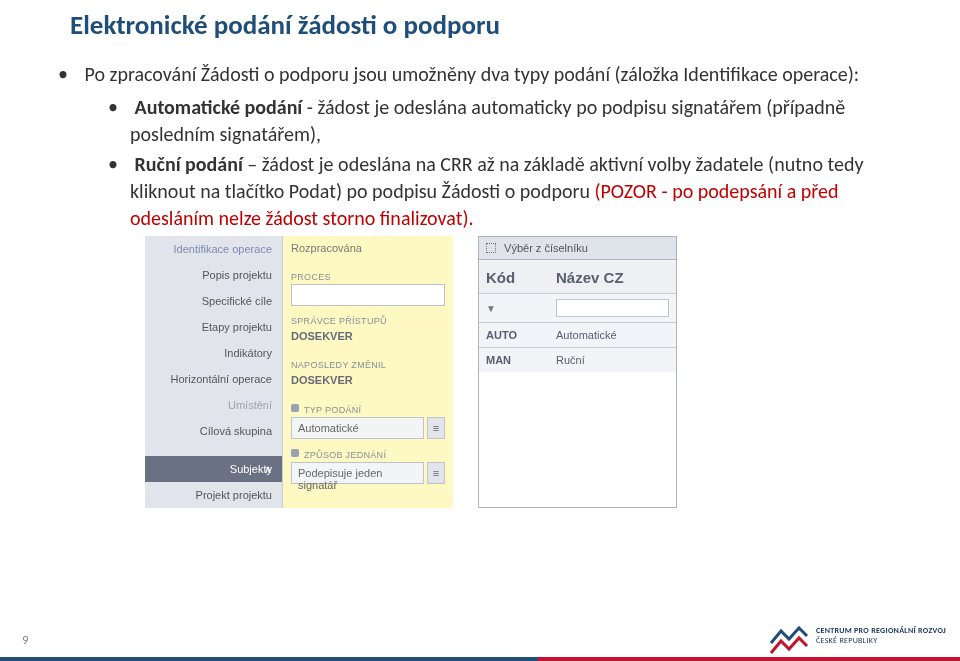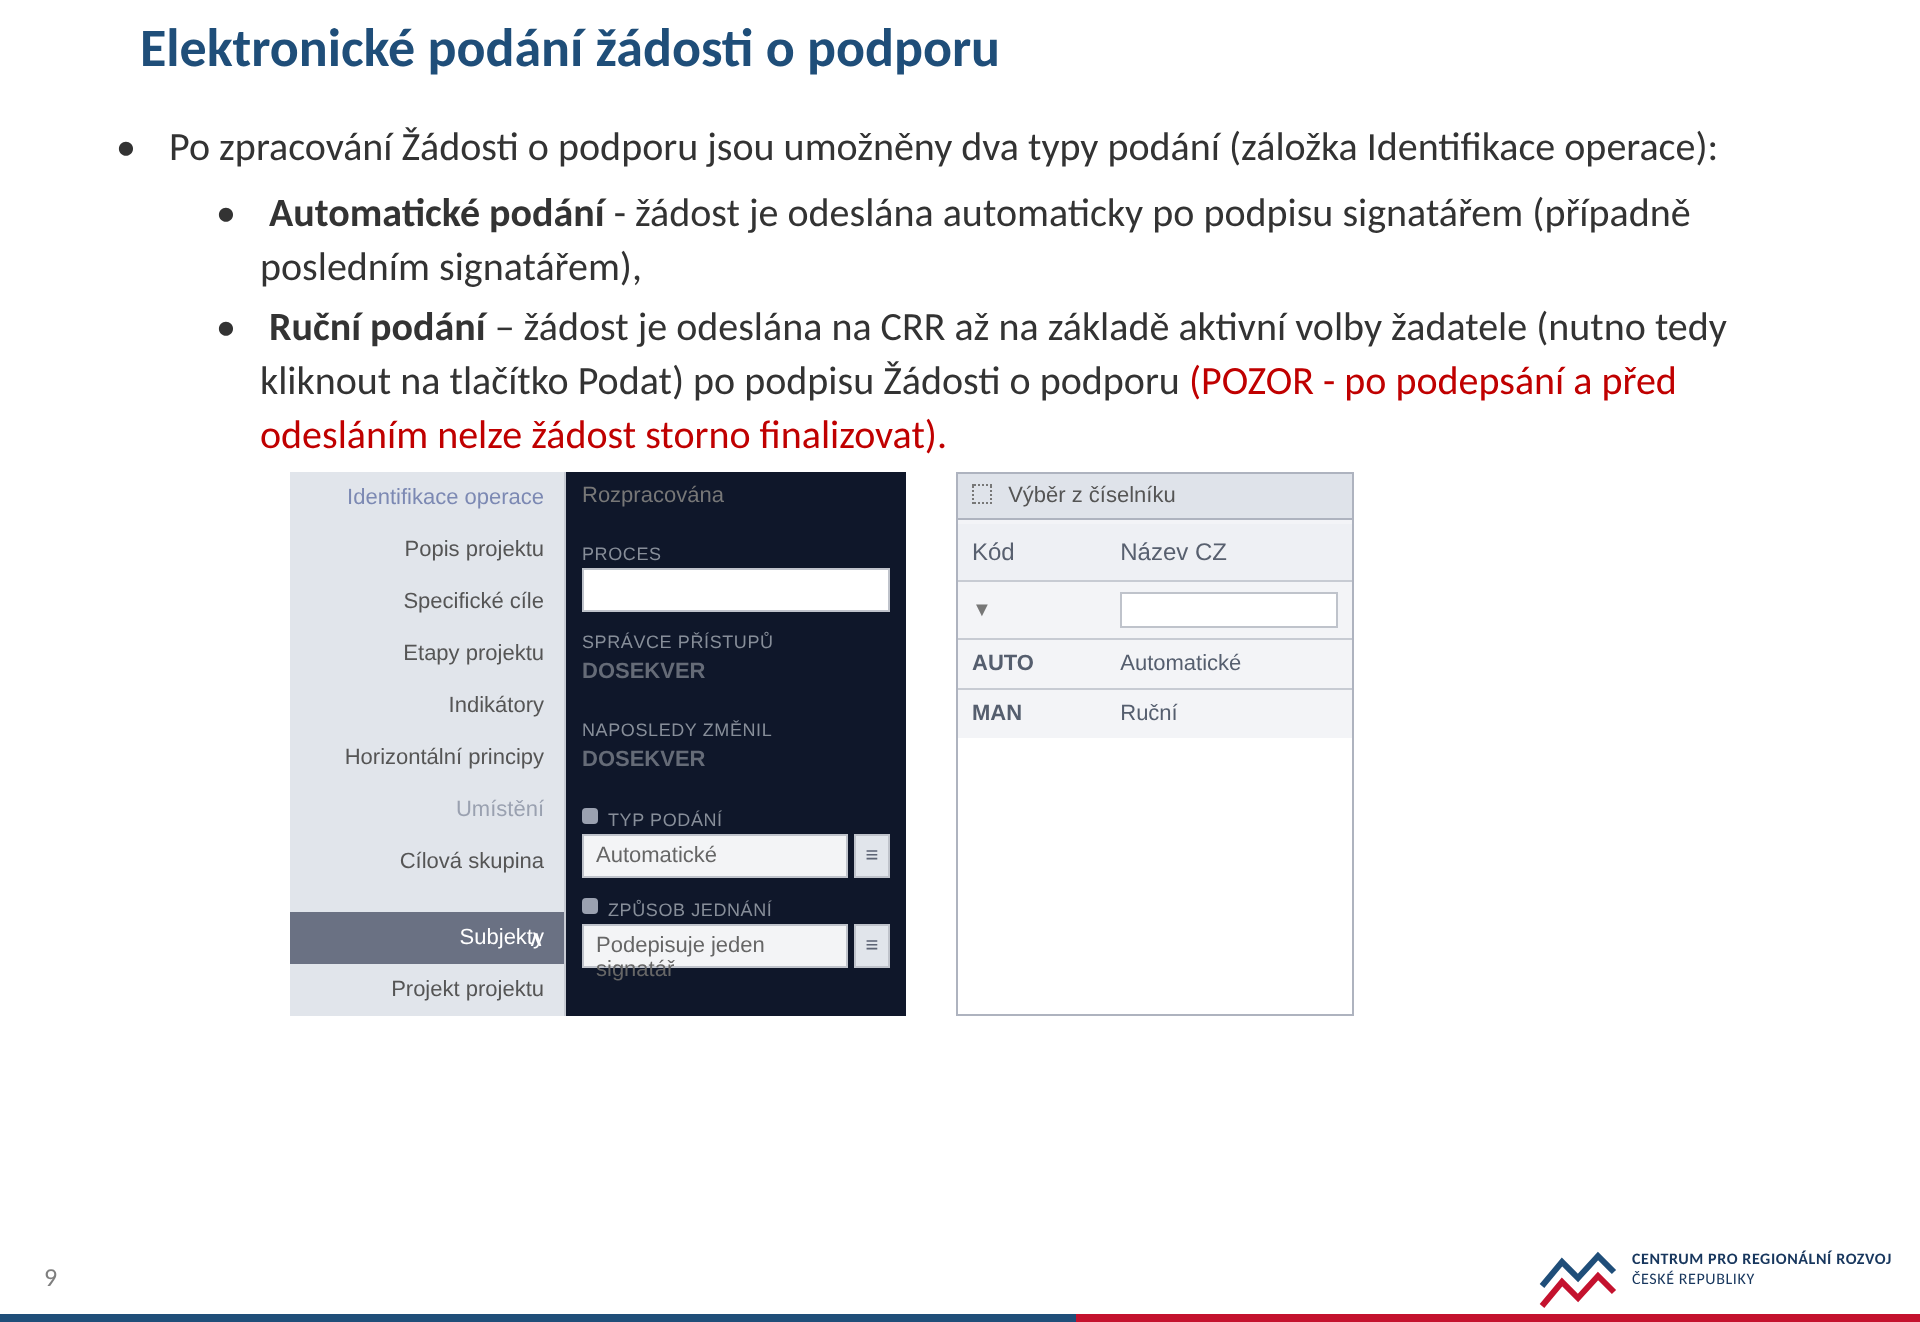--- a/index.html
+++ b/index.html
@@ -64,21 +64,21 @@
     border-right: 1px solid #c7cbd3;
   }
   .sidebar .item { padding: 7px 10px; border-bottom: 0; text-align: right; }
   .sidebar .item.sel { background: #6a7183; color: #fff; position: relative; margin-top: 12px; }
   .sidebar .item.sel .chev {
     position: absolute; right: 10px; top: 7px;
   }
   .sidebar .indent { padding-left: 18px; }
   .sidebar .first { color: #7c89b3; }
 
-  .middle { width: 170px; background: #0f172a; padding: 0 8px; }
+  .middle { width: 170px; background: #fef9c3; padding: 0 8px; }
   .statusrow { padding: 6px 0 8px 0; color: #777; }
   .lbl { font-size: 9px; color: #878e99; letter-spacing: .3px; padding: 10px 0 2px 0; }
   .field {
     height: 22px; background: #fff; border: 1px solid #bfc3cb;
   }
   .field.filled { padding: 4px 6px; color: #666; background: #f3f4f6; }
   .valrow { padding: 2px 0 8px 0; font-weight: bold; color: #656b77; }
   .req::before {
     content: ""; display: inline-block; width: 8px; height: 8px;
     background: #9aa1b0; border-radius: 2px; margin-right: 5px; vertical-align: 1px;
@@ -99,21 +99,21 @@
     background: #dfe3ea; padding: 5px 7px;
     border-bottom: 1px solid #aeb3bf;
   }
   .cisel-head .icon {
     display: inline-block; width: 10px; height: 10px;
     border: 1px dotted #777; margin-right: 5px; vertical-align: -1px;
   }
   .cisel-body { background: #f3f4f7; padding: 2px 0 0 0; }
   .cisel-body table { width: 100%; border-collapse: collapse; }
   .cisel-body th {
-    text-align: left; font-weight: normal; font-size: 12px;
+    text-align: left; font-weight: bold; font-size: 15px;
     color: #58606f; padding: 7px; border-bottom: 1px solid #c7cbd3;
     background: #eef0f4;
   }
   .cisel-body td.filter {
     padding: 5px 7px; border-bottom: 1px solid #c7cbd3;
   }
   .cisel-body td.filter .fin {
     display: block; height: 18px; border: 1px solid #bfc3cb; background: #fff;
   }
   .cisel-body .funicon { font-size: 10px; color: #777; width: 18px; text-align: center; }
@@ -162,21 +162,21 @@
     <span class="bold">Ruční podání</span><span> – žádost je odeslána na CRR až na základě aktivní volby žadatele (nutno tedy kliknout na tlačítko Podat) po podpisu Žádosti o podporu </span><span class="red">(POZOR - po podepsání a před odesláním nelze žádost storno finalizovat).</span>
   </div>
 
   <div class="shot">
     <div class="sidebar">
       <div class="item first">Identifikace operace</div>
       <div class="item">Popis projektu</div>
       <div class="item">Specifické cíle</div>
       <div class="item">Etapy projektu</div>
       <div class="item">Indikátory</div>
-      <div class="item">Horizontální principy</div>
+      <div class="item">Horizontální operace</div>
       <div class="item" style="color:#9aa1b0">Umístění</div>
       <div class="item indent">Cílová skupina</div>
       <div class="item sel">
         <span>Subjekty</span>
         <span class="chev">∧</span>
       </div>
       <div class="item indent">Projekt projektu</div>
     </div>
 
     <div class="middle">

